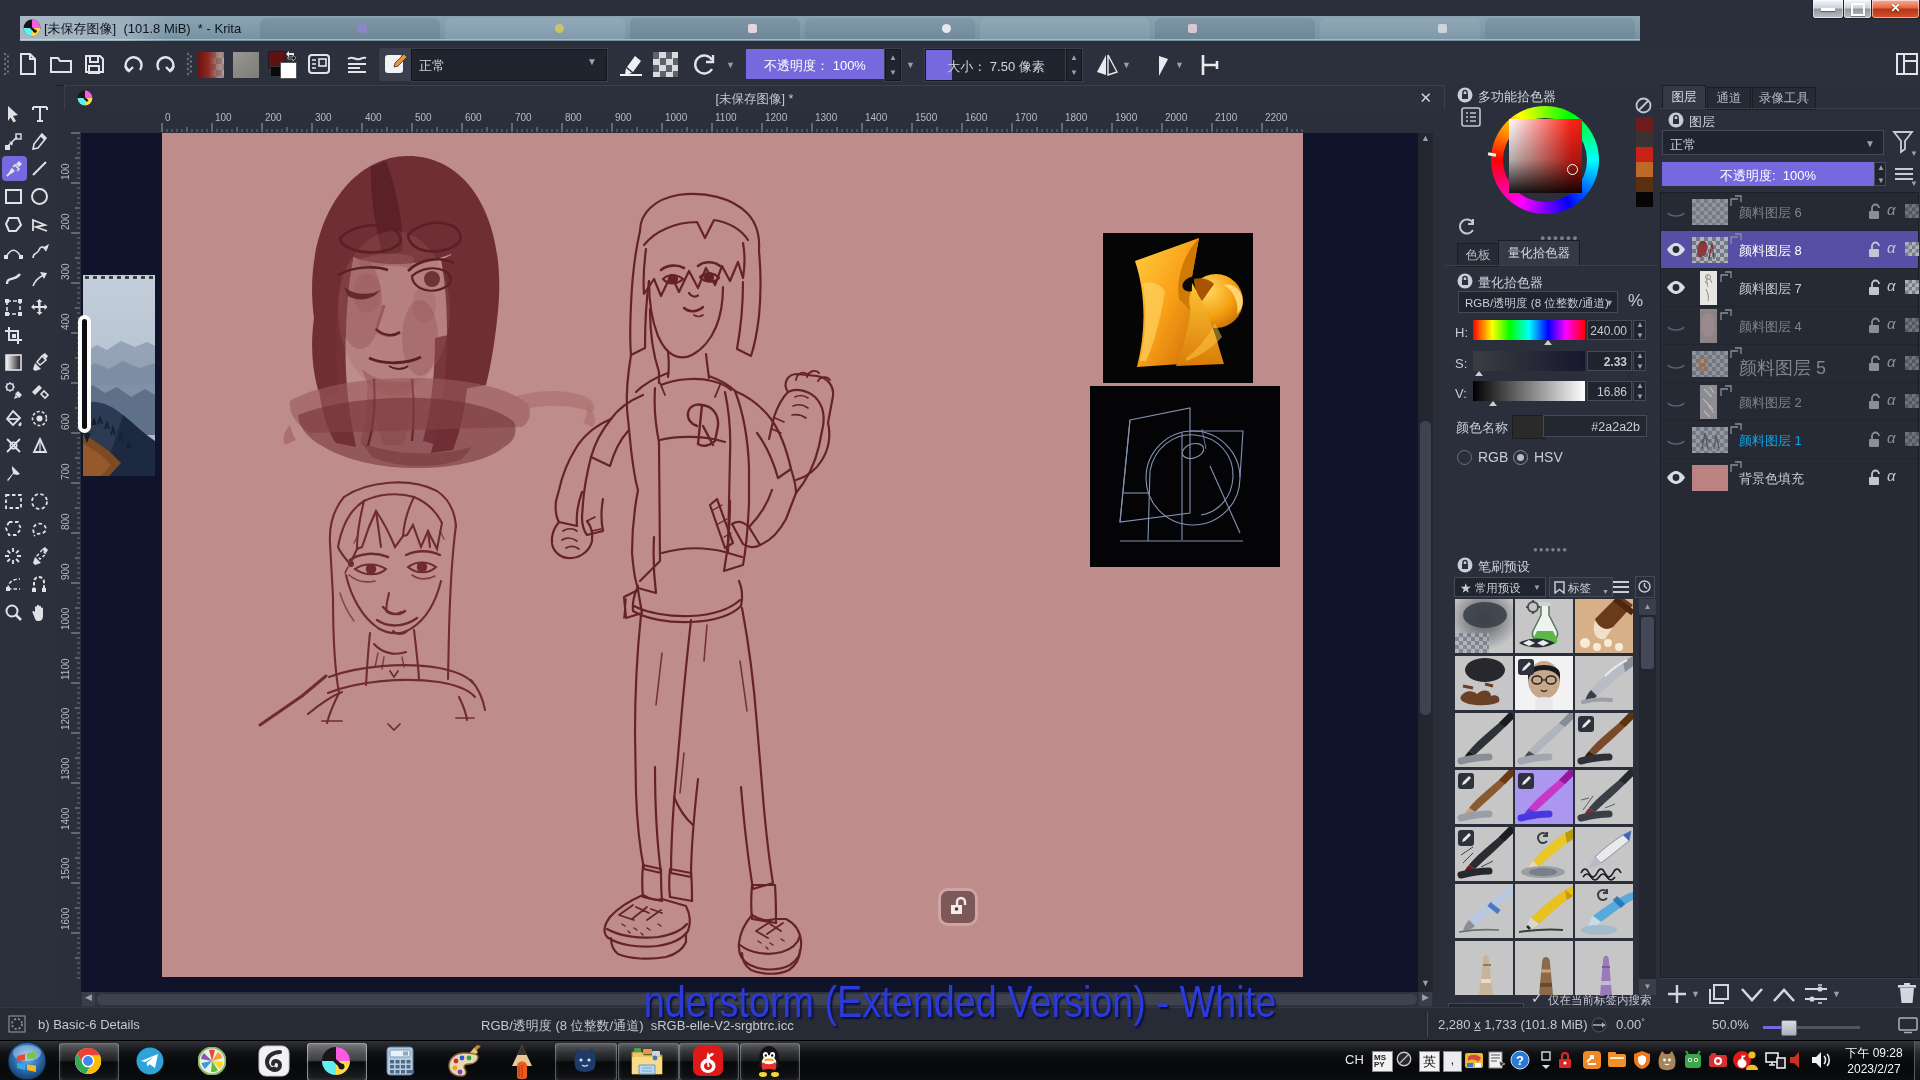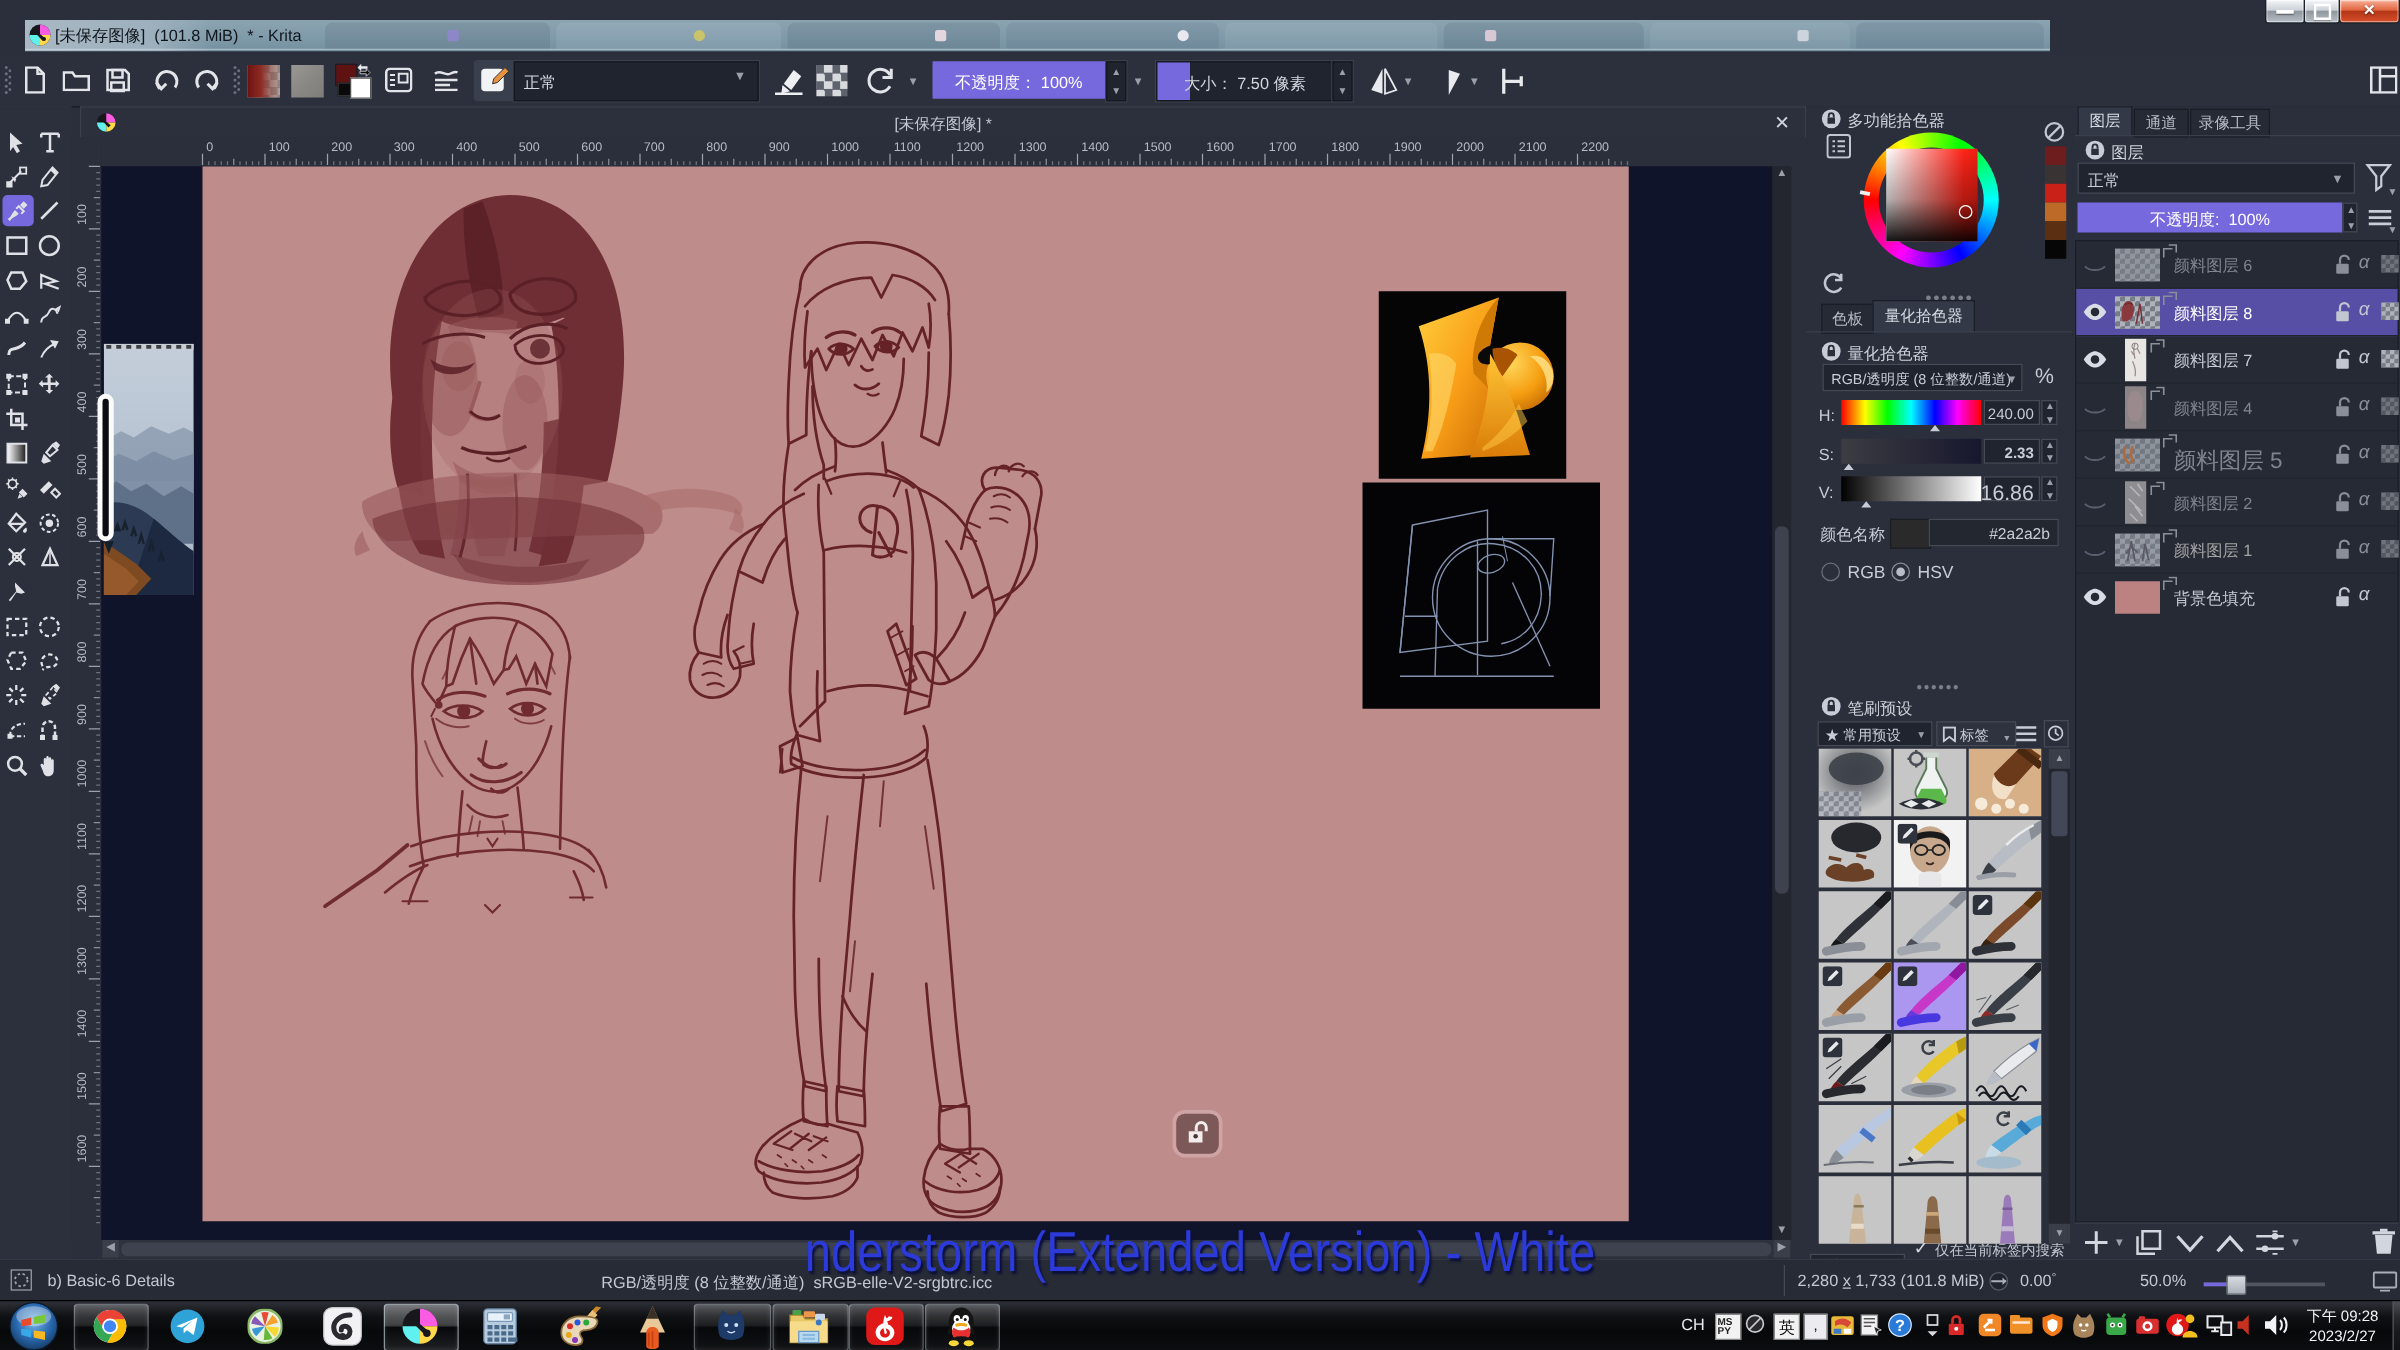--- a/index.html
+++ b/index.html
@@ -1145,21 +1145,21 @@
         <div class="abs" style="right:4px;top:3px;font-size:12px;">2.33</div>
       </div>
     <div class="abs field" style="left:188px;top:266px;width:13px;height:20px;">
         <div class="abs" style="left:2px;top:-1px;color:#9aa0ab;font-size:8px;">▲</div>
         <div class="abs" style="left:2px;bottom:-1px;color:#9aa0ab;font-size:8px;">▼</div>
       </div>
     <div class="abs" style="left:10px;top:301px;font-size:13px;color:#c8ccd6;">V:</div>
     <div class="abs" style="left:28px;top:296px;width:112px;height:20px;background:linear-gradient(to right,#000000,#ffffff);"></div>
     <div class="abs" style="left:44px;top:316px;width:0;height:0;border-left:4px solid transparent;border-right:4px solid transparent;border-bottom:5px solid #c8ccd6;"></div>
     <div class="abs field" style="left:142px;top:296px;width:45px;height:20px;">
-        <div class="abs" style="right:4px;top:3px;font-size:17px;">16.86</div>
+        <div class="abs" style="right:4px;top:3px;font-size:12px;">16.86</div>
       </div>
     <div class="abs field" style="left:188px;top:296px;width:13px;height:20px;">
         <div class="abs" style="left:2px;top:-1px;color:#9aa0ab;font-size:8px;">▲</div>
         <div class="abs" style="left:2px;bottom:-1px;color:#9aa0ab;font-size:8px;">▼</div>
       </div>
     <div class="abs" style="left:11px;top:334px;font-size:13px;color:#c8ccd6;">颜色名称：</div>
     <div class="abs" style="left:67px;top:330px;width:31px;height:22px;background:#2a2a2b;border:1px solid #1a1d24;"></div>
     <div class="abs field" style="left:98px;top:330px;width:104px;height:22px;background:#23272f;">
         <div class="abs" style="right:6px;top:4px;font-size:12.5px;">#2a2a2b</div>
       </div>
@@ -1309,21 +1309,21 @@
         <path d="M2 9C5 13 15 13 18 9" fill="none" stroke="#596070" stroke-width="1.6"></path>
       </svg>
       <div class="abs checker" style="left:32px;top:342px;width:36px;height:26px;background-size:8px 8px;background-position:0 0,4px 4px;"></div>
       <div class="abs" style="left:32px;top:342px;width:36px;height:26px;background:rgba(120,125,135,0.45);"></div>
       <svg class="abs" style="left:32px;top:342px" width="36" height="26" viewBox="0 0 36 26">
         <path d="M10 22 L13 6 16 22 M13 10 l-4 6 M13 10 l5 5 M22 22 L24 8 27 21" stroke="#5a5a66" stroke-width="1.4" fill="none"></path>
       </svg>
       <svg class="abs" style="left:70px;top:338px" width="12" height="12" viewBox="0 0 12 12">
         <path d="M1 11 L1 4 8 4 M5 1 l6 0 0 6" fill="none" stroke="#8a8f9a" stroke-width="1.3"></path>
       </svg>
-      <div class="abs" style="left:79px;top:347px;font-size:13px;color:#a3a3a3;">颜料图层 1</div>
+      <div class="abs" style="left:79px;top:347px;font-size:13px;color:#0ea5e9;">颜料图层 1</div>
       <svg class="abs" style="left:206px;top:346px" width="16" height="17" viewBox="0 0 16 17">
         <rect x="3" y="8" width="10" height="8" rx="1" fill="#8a8e98"></rect>
         <path d="M6 8V5a3.5 3.5 0 0 1 7 0" fill="none" stroke="#8a8e98" stroke-width="1.8"></path>
       </svg>
       <div class="abs" style="left:227px;top:344px;font-size:15px;color:#8a8e98;font-style:italic;">α</div>
       <div class="abs checker" style="left:245px;top:347px;width:14px;height:14px;background-size:7px 7px;background-position:0 0,3.5px 3.5px;opacity:0.55;"></div>
       <svg class="abs" style="left:6px;top:385px" width="20" height="15" viewBox="0 0 20 15">
         <path d="M1 7.5C4 2.5 8 1 10 1s6 1.5 9 6.5C16 12.5 12 14 10 14S4 12.5 1 7.5Z" fill="#d8dce4"></path>
         <circle cx="10" cy="7.5" r="3.4" fill="#262a34"></circle>
       </svg>

